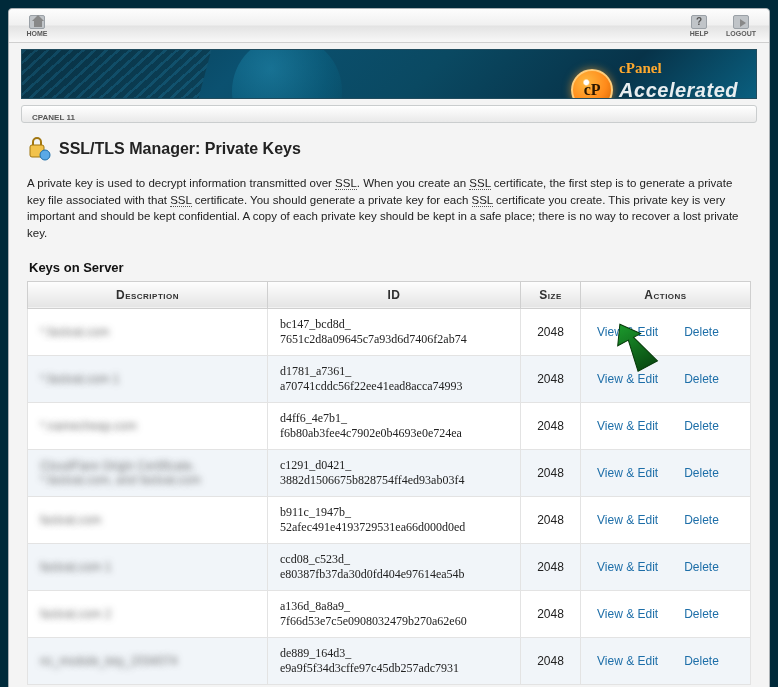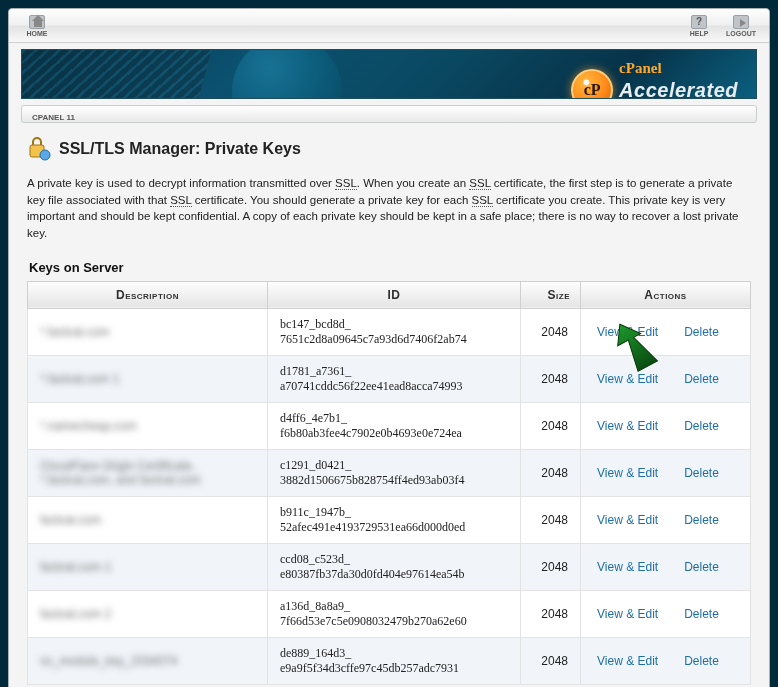--- a/index.html
+++ b/index.html
@@ -98,21 +98,21 @@
   table.keys th{
     background:linear-gradient(#fefefe,#e4e4e4);
     border:1px solid #cfcfcf;
     font-variant:small-caps;
     font-size:12px;font-weight:bold;color:#303030;
     padding:6px 10px;letter-spacing:.5px;
   }
   table.keys td{border:1px solid #e3e3e3;padding:8px 12px;font-size:12px;color:#222;vertical-align:middle;}
   table.keys tbody tr:nth-child(even) td{background:#f1f5f9;}
   .col-id{font-family:Verdana;font-size:12px;color:#222;}
-  .col-size{text-align:right;width:60px;}
+  .col-size{text-align:center;width:60px;}
   .col-actions{width:170px;}
   .actions{display:flex;gap:26px;justify-content:flex-start;padding-left:4px;}
   .link{color:#1d6ea8;cursor:pointer;text-decoration:none;}
   .blur{color:transparent;text-shadow:0 0 6px rgba(70,70,70,.75);user-select:none;}
   
   .arrow{
     position:absolute;pointer-events:none;
     width:60px;height:60px;
   }
   .table-wrap{position:relative;}

